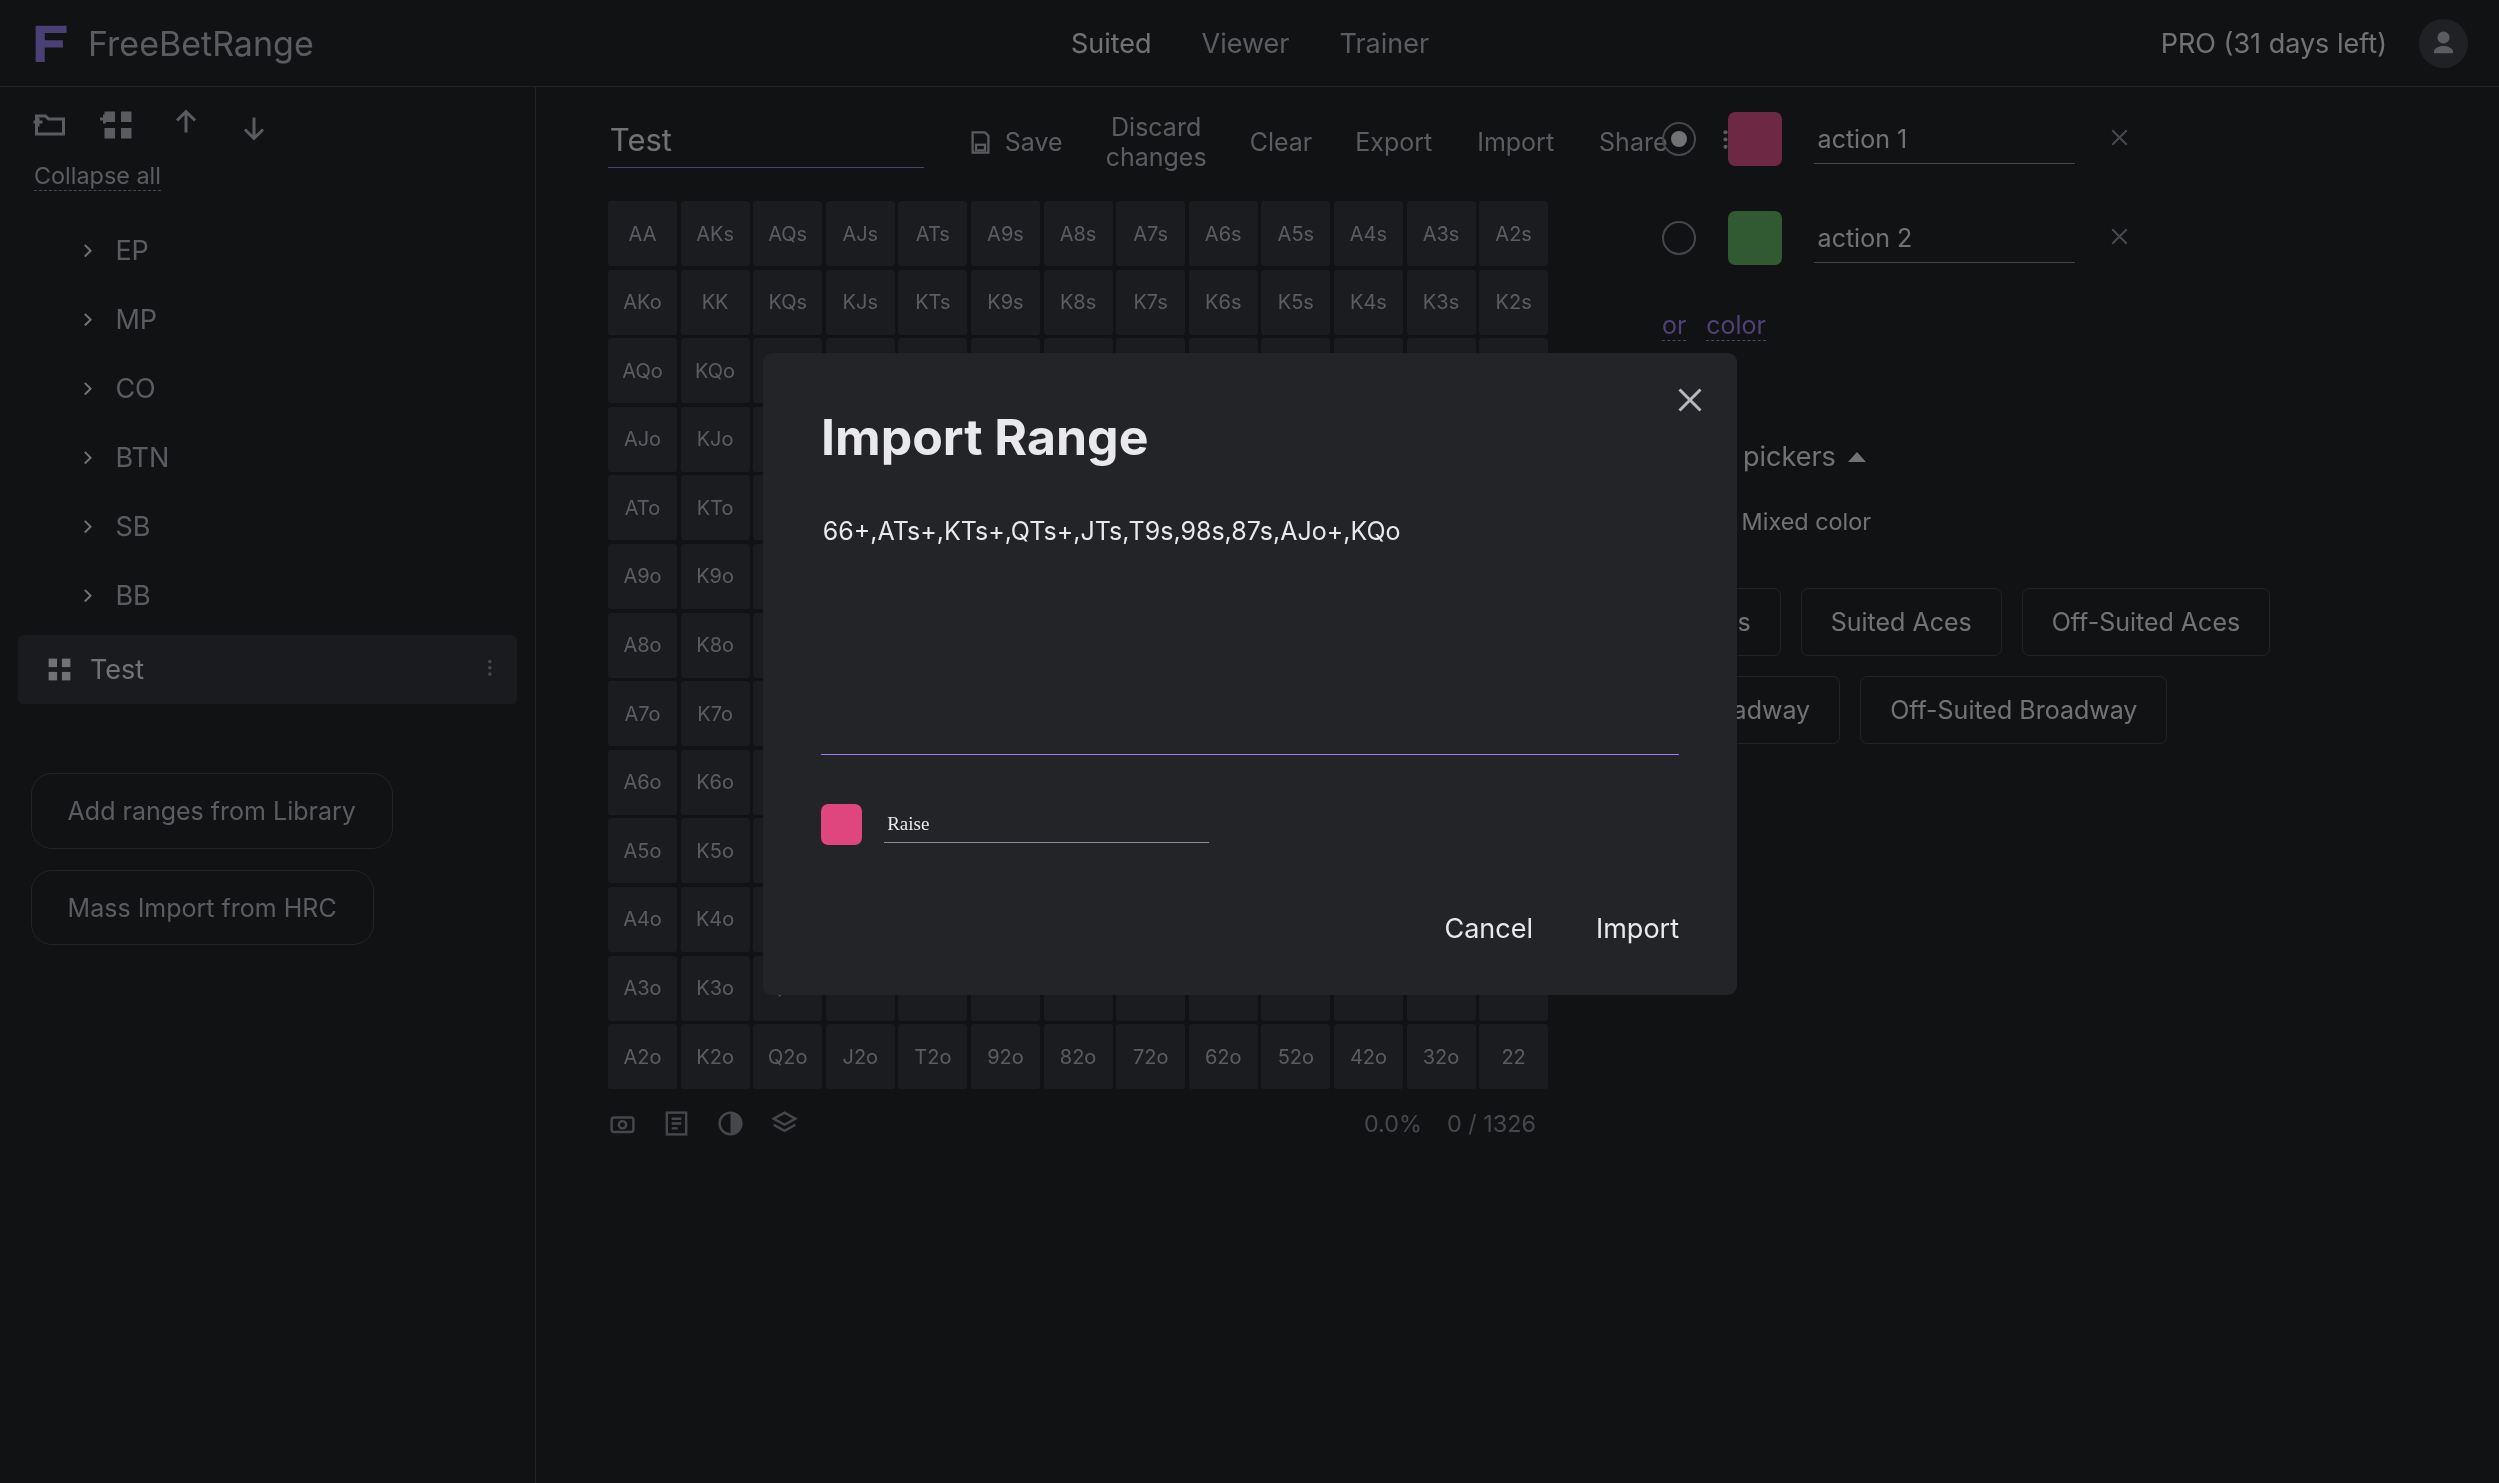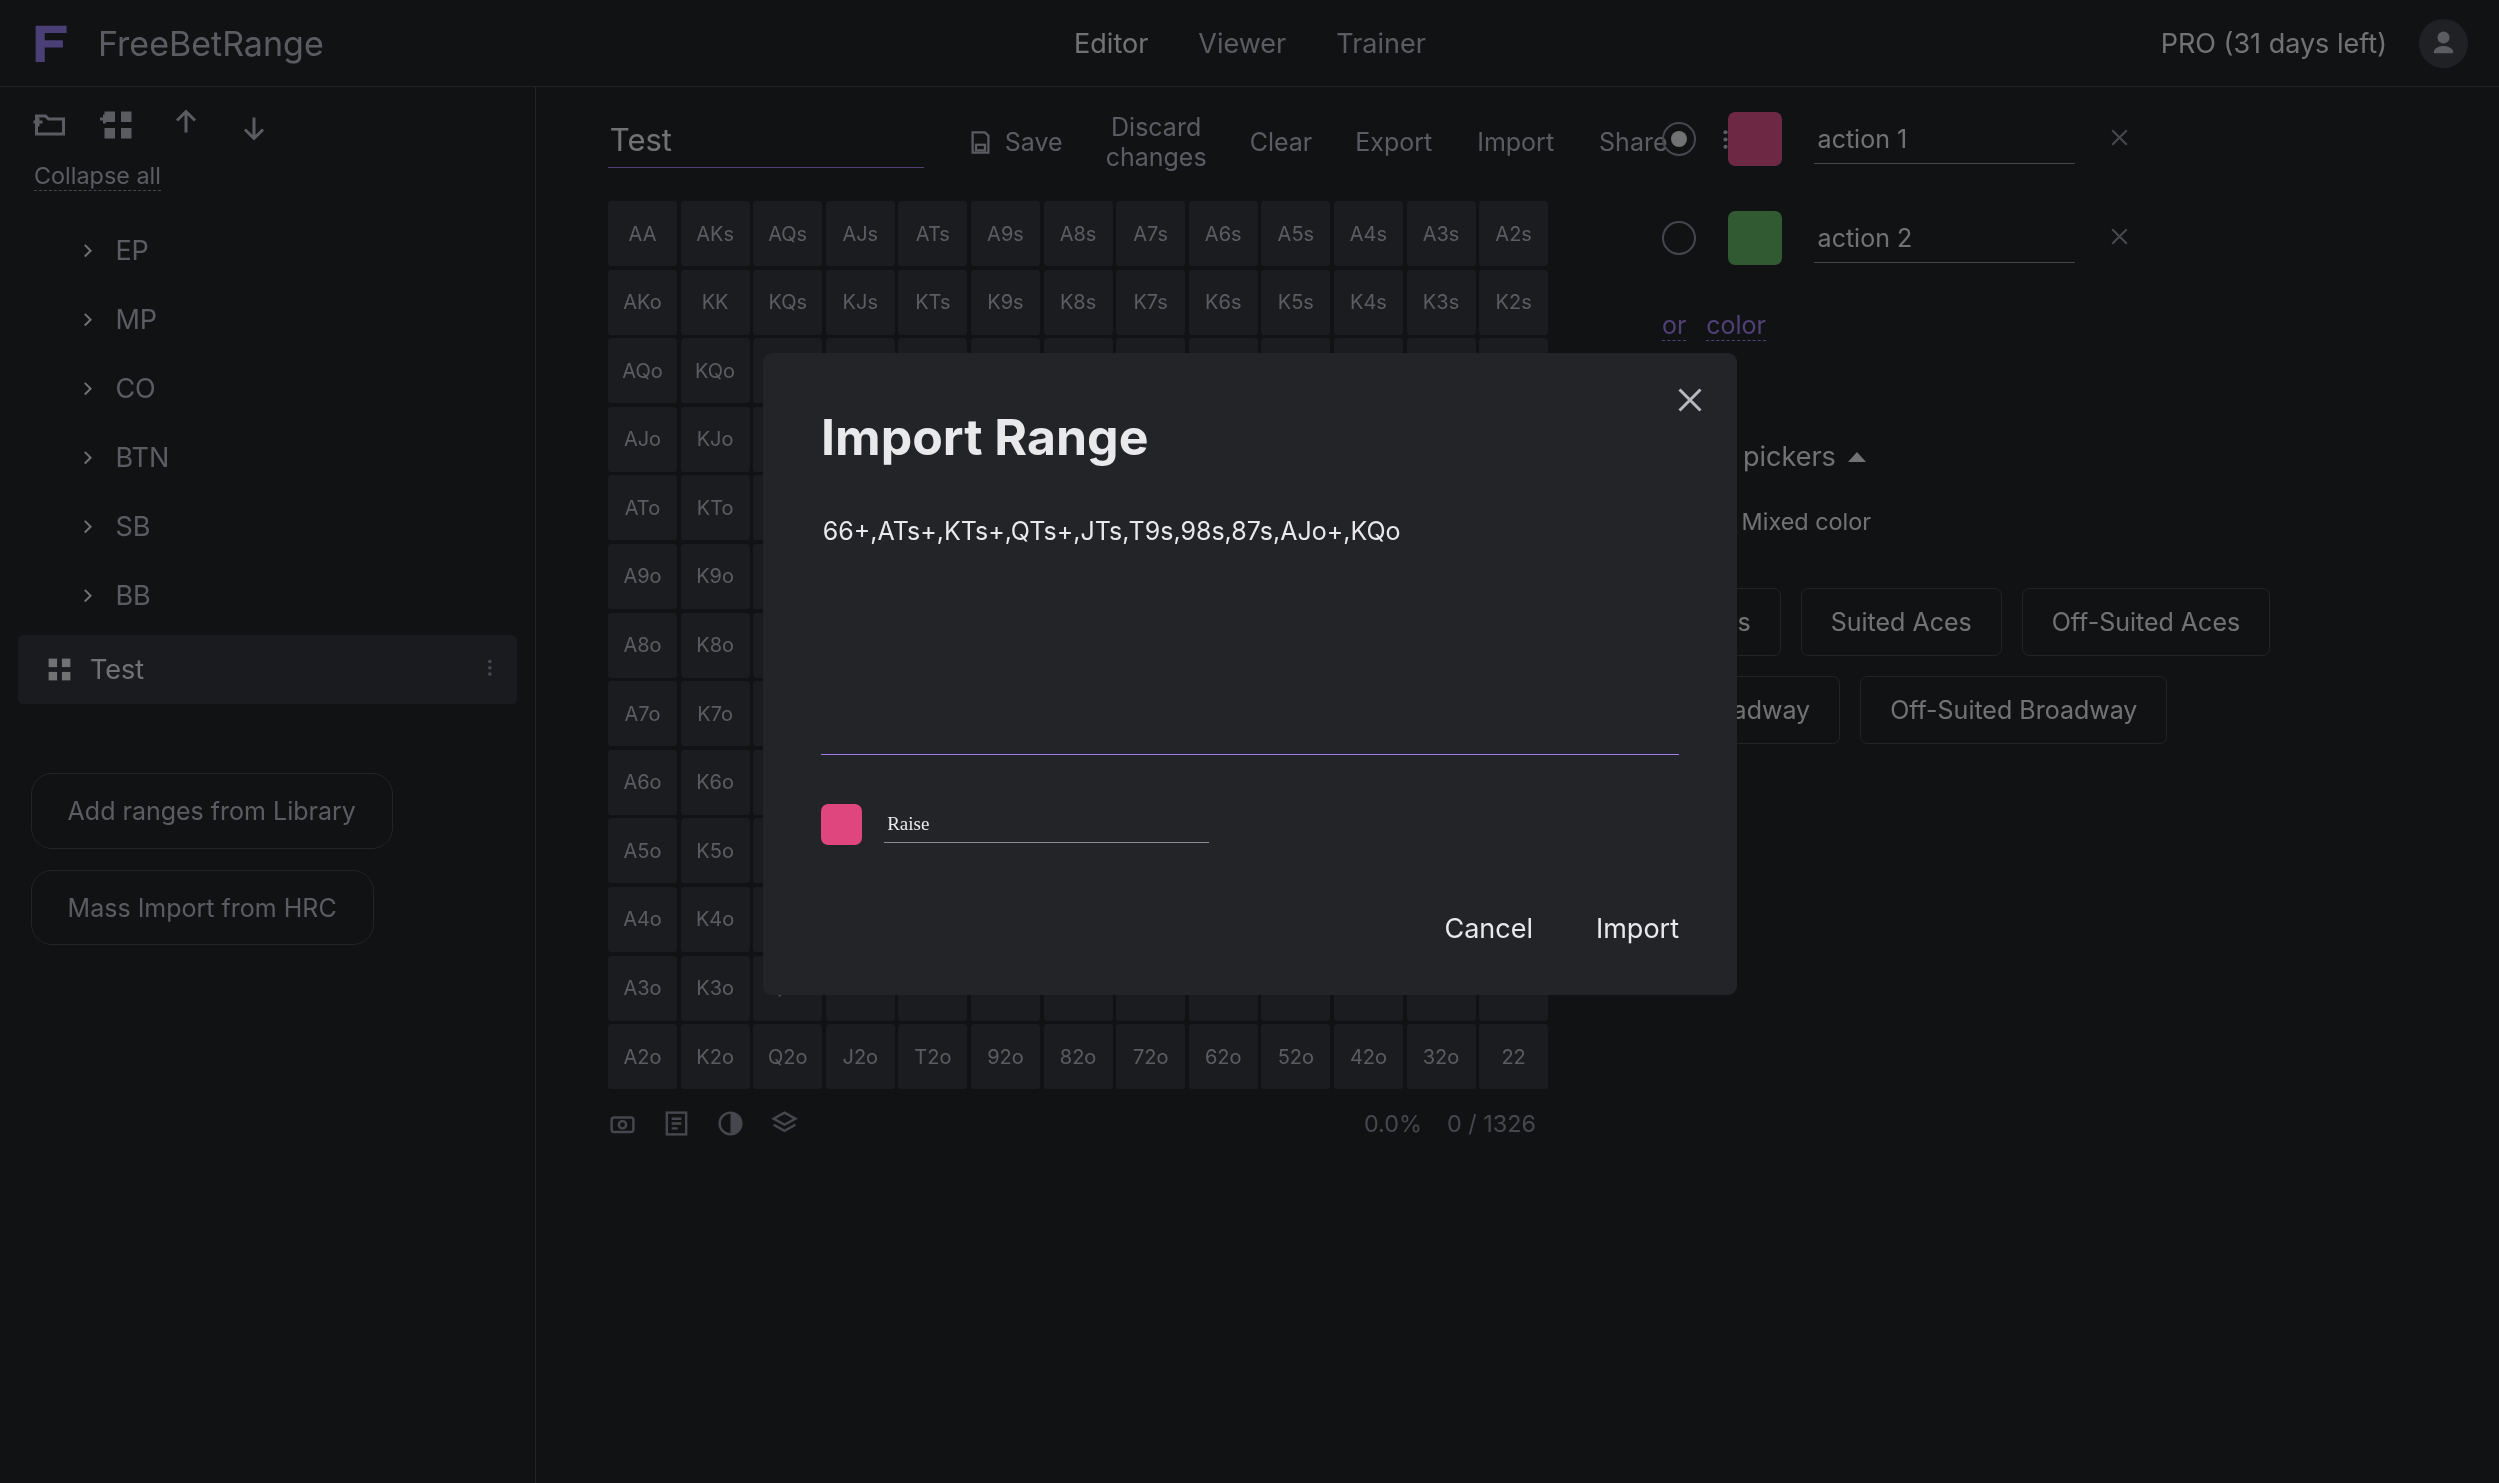--- a/index.html
+++ b/index.html
@@ -29,21 +29,21 @@
   }
 
   
   .topbar {
     height: 87px;
     display: flex;
     align-items: center;
     padding: 0 32px;
     border-bottom: 0.9px solid var(--border-line);
   }
-  .logo { display: flex; align-items: center; gap: 26px; }
+  .logo { display: flex; align-items: center; gap: 16px; }
   .logo-mark {
     width: 40px; height: 43px;
     display: inline-block;
   }
   .brand-text { font-size: 34px; color: var(--text-1); }
 
   .nav-tabs {
     position: absolute;
     left: 50%;
     transform: translateX(-50%);
@@ -395,21 +395,21 @@
   <div class="logo">
     <span class="logo-mark">
       <svg viewBox="0 0 44 48">
         <path d="M4 4h34v8H14v8h20v8H14v16H4z" fill="#937bf0"></path>
       </svg>
     </span>
     <span class="brand-text">FreeBetRange</span>
   </div>
 
   <div class="nav-tabs">
-    <span class="nav-item active">Editor</span>
+    <span class="nav-item active">Suited</span>
     <span class="nav-item">Viewer</span>
     <span class="nav-item">Trainer</span>
   </div>
 
   <div class="topbar-right">
     <span class="pro-text">PRO (31 days left)</span>
     <span class="avatar-icn">
       <svg viewBox="0 0 24 24">
           <path d="M12 12a5 5 0 1 0-5-5 5 5 0 0 0 5 5Zm0 2c-4 0-8 2-8 5v1h16v-1c0-3-4-5-8-5Z"></path>
         </svg>

